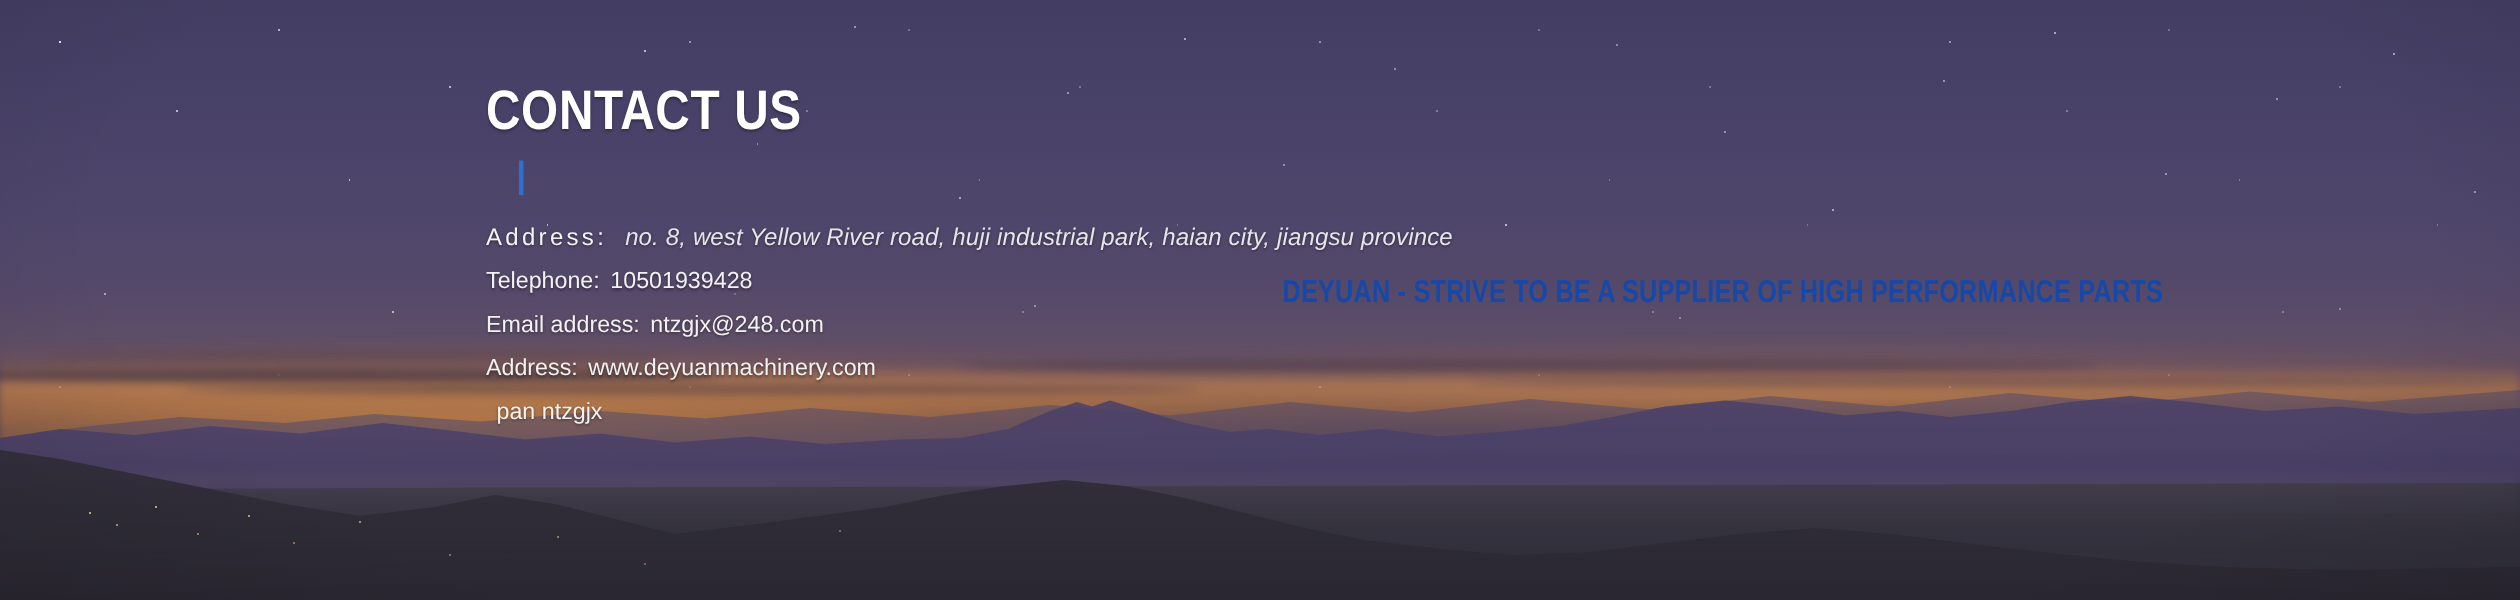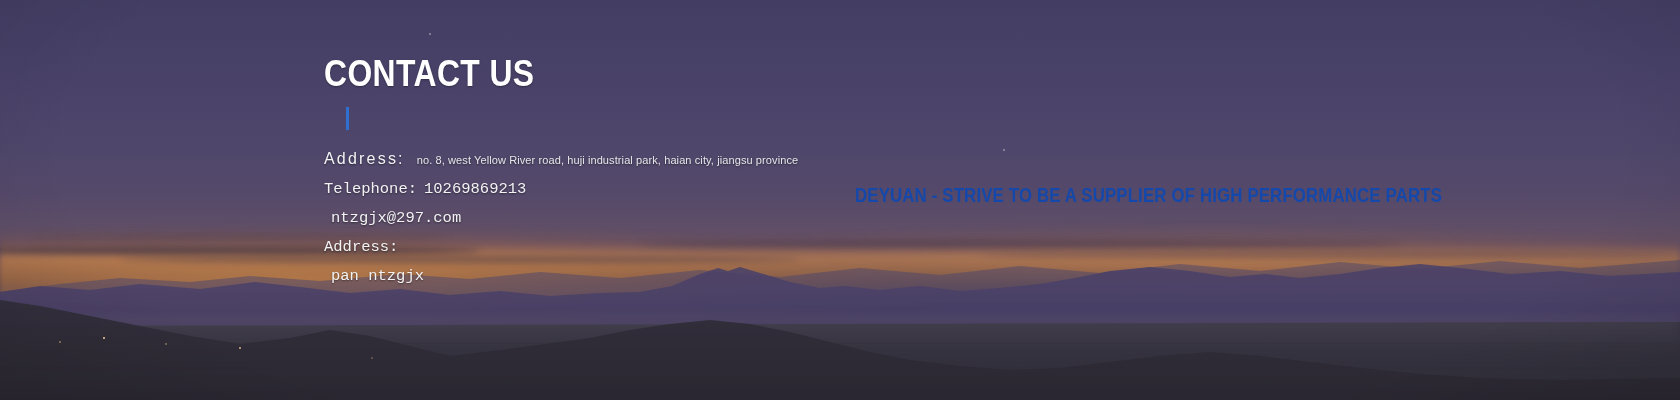--- a/index.html
+++ b/index.html
@@ -231,39 +231,40 @@
 
   .detail-row {
     display: flex;
     align-items: baseline;
     margin-bottom: 7px;
     white-space: nowrap;
   }
 
   .detail-label,
   .detail-value {
-    font-family: Liberation Mono, monospace;
+    font-family: Liberation Sans, sans-serif;
     font-size: 15.5px;
     line-height: 22px;
     color: #f2f2f4;
     text-shadow: 0 1px 2px rgba(0,0,0,0.45);
   }
 
   .row-address .detail-label {
     font-family: "Liberation Sans", sans-serif;
     font-size: 16px;
     letter-spacing: 2.2px;
     color: #f4f4f6;
   }
   .row-address .detail-value {
     font-family: "Liberation Sans", sans-serif;
-    font-size: 11px;
+    font-size: 16px;
     letter-spacing: 0.1px;
     color: #e6e6ea;
     margin-left: 12px;
+    font-style: italic;
   }
 
   .detail-value { margin-left: 7px; }
 
   .tagline {
     position: absolute;
     left: 855px;
     top: 183px;
     font-family: "Liberation Sans Narrow", "Liberation Sans", sans-serif;
     font-weight: bold;
@@ -337,30 +338,32 @@
 
       <div class="details">
 
         <div class="detail-row row-address">
           <span class="detail-label">Address:</span>
           <span class="detail-value">no. 8, west Yellow River road, huji industrial park, haian city, jiangsu province</span>
         </div>
 
         <div class="detail-row">
           <span class="detail-label">Telephone:</span>
-          <span class="detail-value">10269869213</span>
+          <span class="detail-value">10501939428</span>
         </div>
 
 
         <div class="detail-row">
-          <span class="detail-value">ntzgjx@297.com</span>
+          <span class="detail-label">Email address:</span>
+          <span class="detail-value">ntzgjx@248.com</span>
         </div>
 
         <div class="detail-row">
           <span class="detail-label">Address:</span>
+          <span class="detail-value">www.deyuanmachinery.com</span>
         </div>
 
         <div class="detail-row">
           <span class="detail-value">pan ntzgjx</span>
         </div>
 
       </div>
     </div>
 
     <div class="tagline">DEYUAN - STRIVE TO BE A SUPPLIER OF HIGH PERFORMANCE PARTS</div>

